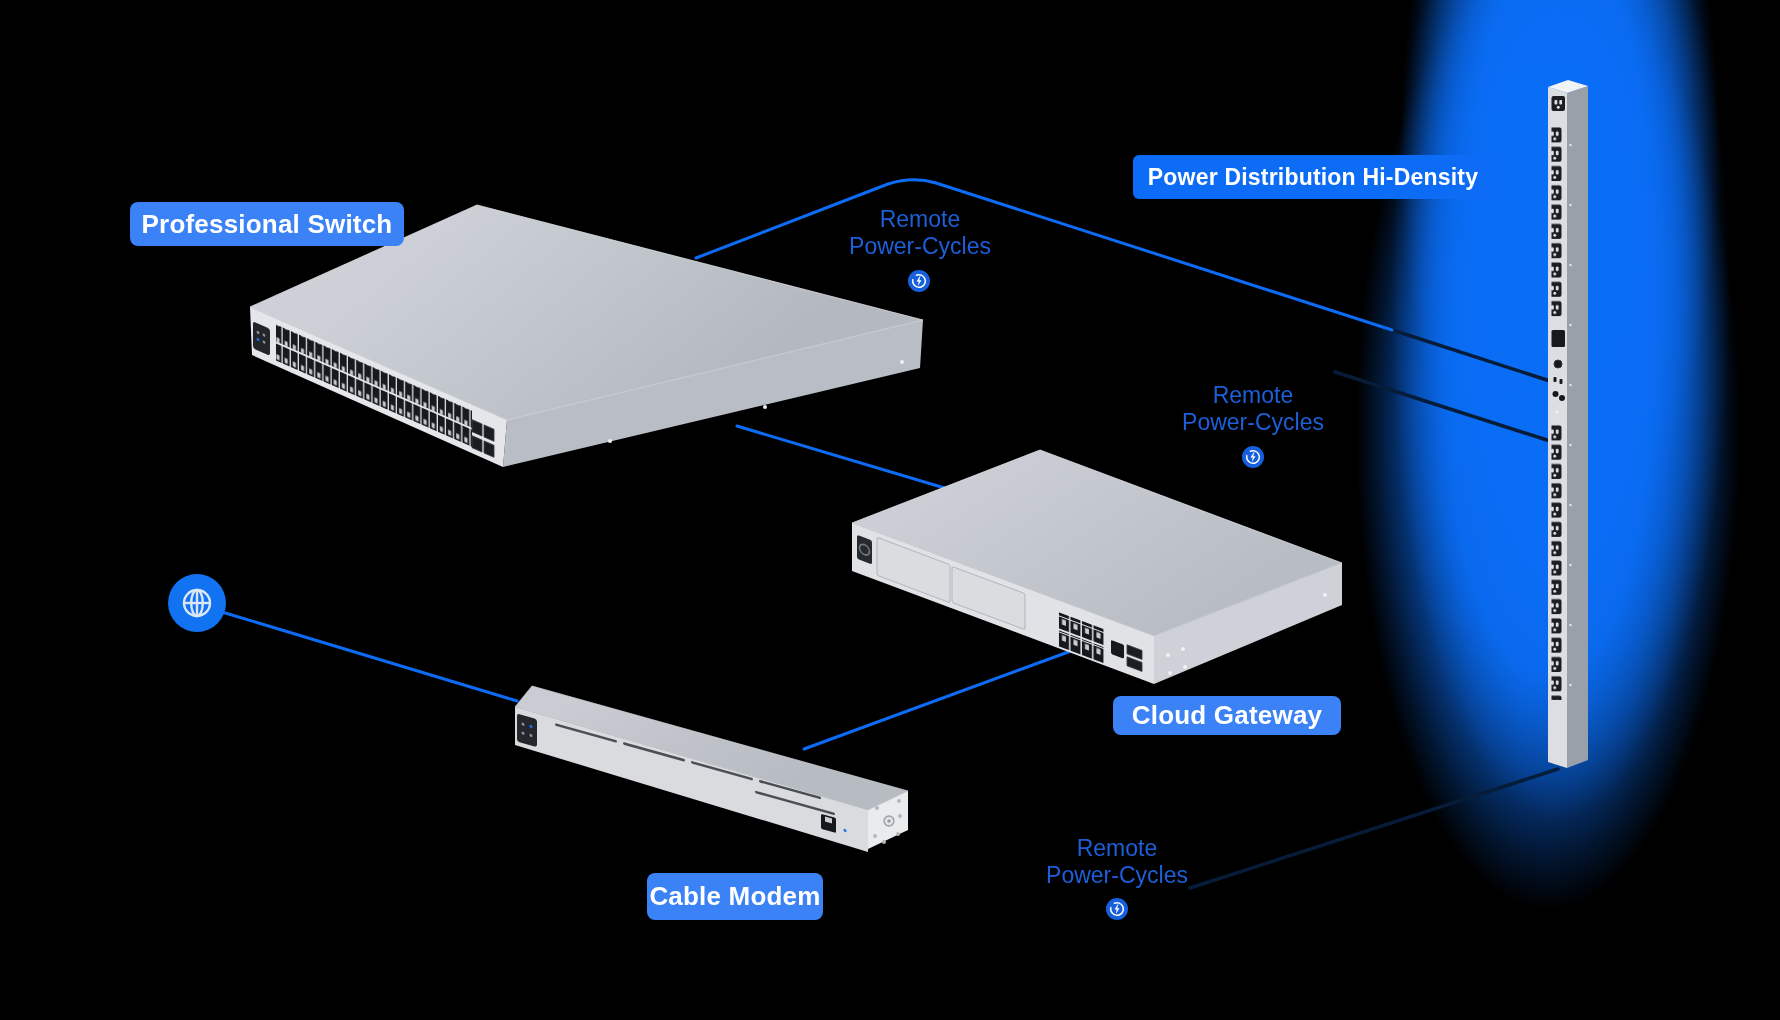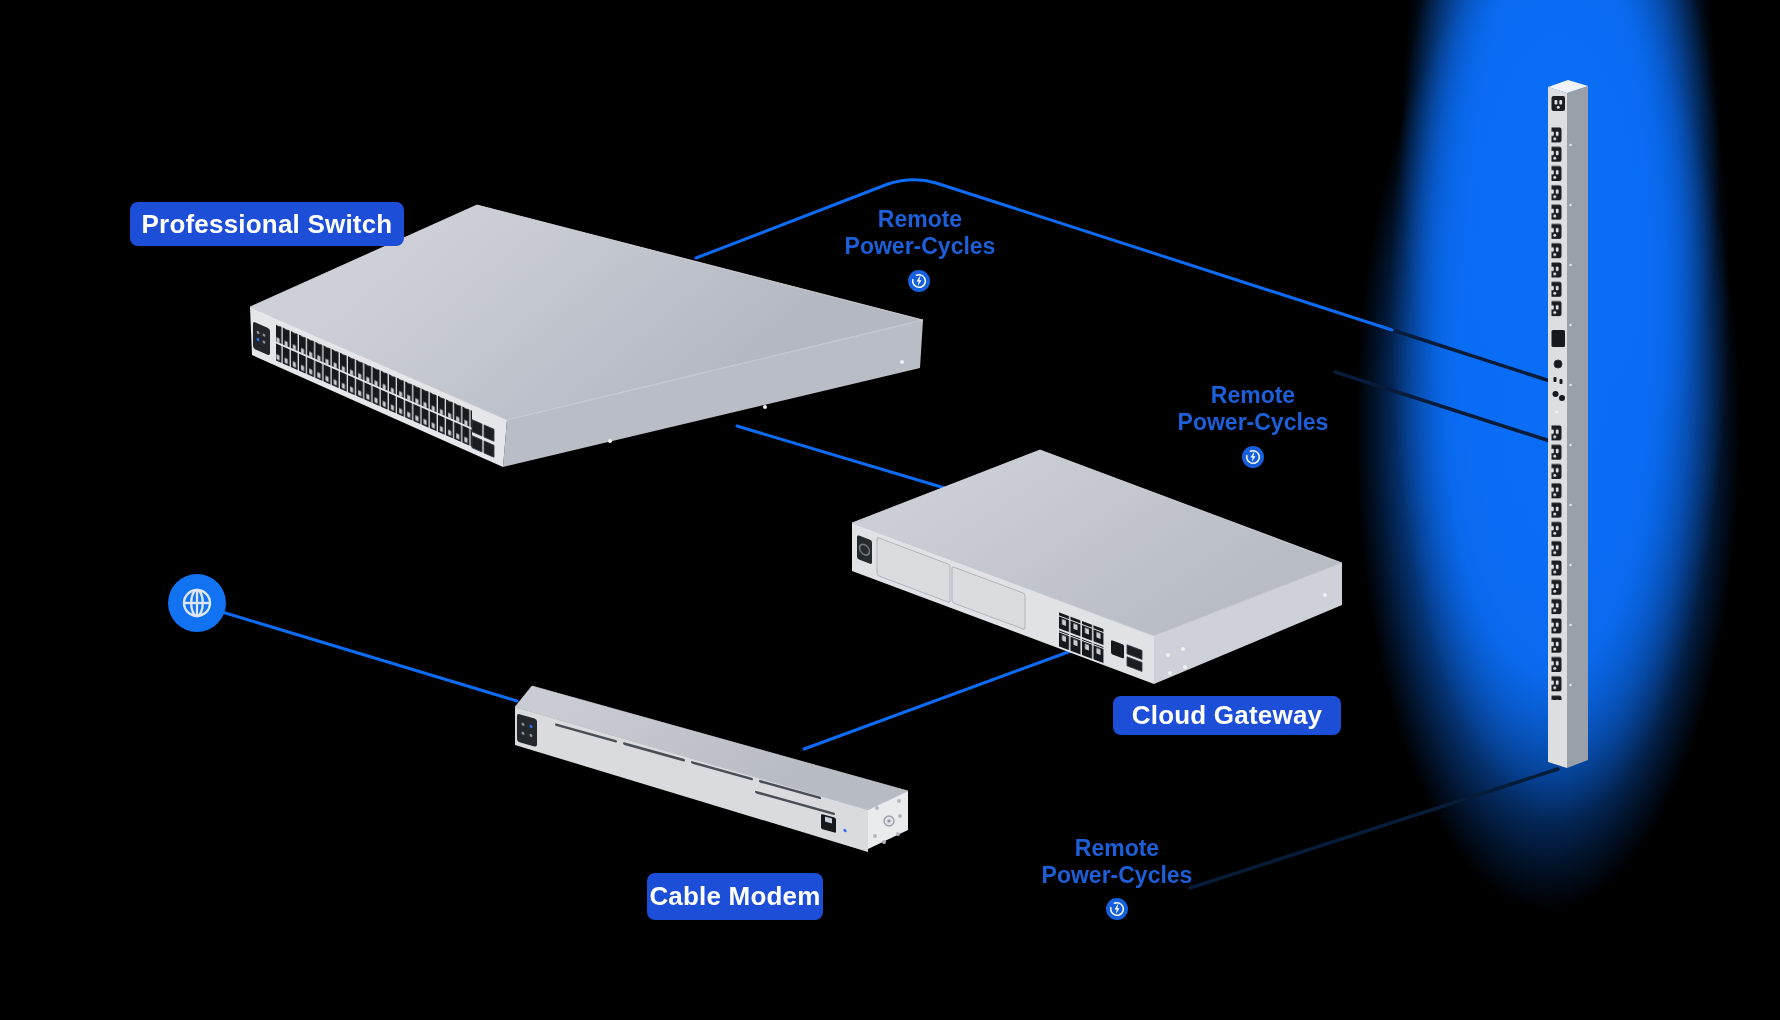--- a/index.html
+++ b/index.html
@@ -6,24 +6,24 @@
   #stage{
     position:relative;width:1780px;height:1020px;background:#000;
     overflow:hidden;font-family:"Liberation Sans",sans-serif;
   }
   #scene{position:absolute;left:0;top:0;}
   .plabel{
     position:absolute;display:flex;align-items:center;justify-content:center;
     font-weight:bold;color:#fff;border-radius:8px;white-space:nowrap;
     letter-spacing:.2px;
   }
-  .gray{background:#1d4ed8;font-size:26px;}
+  .gray{background:#3b82f6;font-size:26px;}
   .blue{background:#0c6cf6;font-size:23px;border-radius:6px;}
   .rpc{
-    position:absolute;width:220px;text-align:center;font-weight:bold;
+    position:absolute;width:220px;text-align:center;font-weight:normal;
     color:#1c5fd8;font-size:23px;line-height:27px;
   }
   .icon{position:absolute;display:block;}
 </style>
 </head>
 <body>
 
 <div id="stage">
 
   <svg id="scene" width="1780" height="1020" viewBox="0 0 1780 1020">
@@ -213,20 +213,23 @@
         <line x1="16" y1="29" x2="42" y2="29"></line>
         <line x1="29" y1="16" x2="29" y2="42"></line>
       </g>
     </svg>
   </span>
 
   <div class="plabel gray" style="left:130px;top:202px;width:274px;height:44px;">
     <span>Professional Switch</span>
   </div>
 
+  <div class="plabel blue" style="left:1133px;top:155px;width:360px;height:44px;">
+    <span>Power Distribution Hi-Density</span>
+  </div>
 
   <div class="plabel gray" style="left:1113px;top:696px;width:228px;height:39px;">
     <span>Cloud Gateway</span>
   </div>
 
   <div class="plabel gray" style="left:647px;top:873px;width:176px;height:47px;">
     <span>Cable Modem</span>
   </div>
 
   <div class="rpc" style="left:810px;top:206px;">

